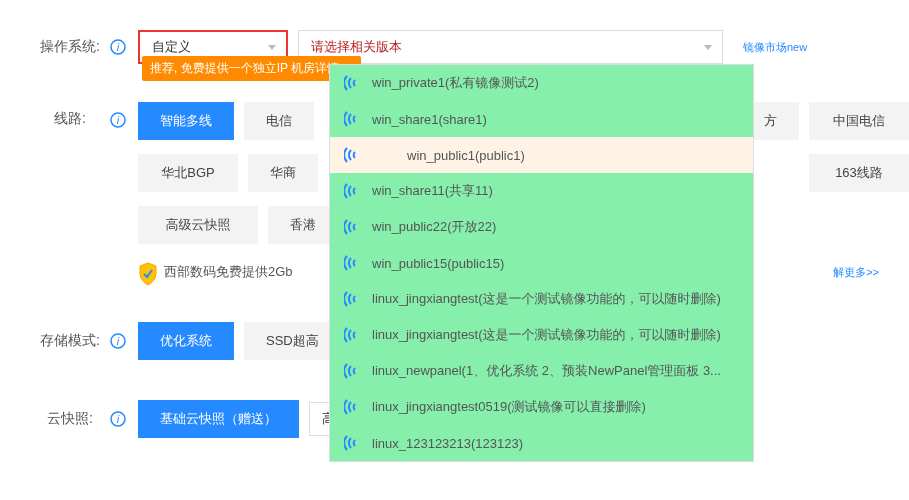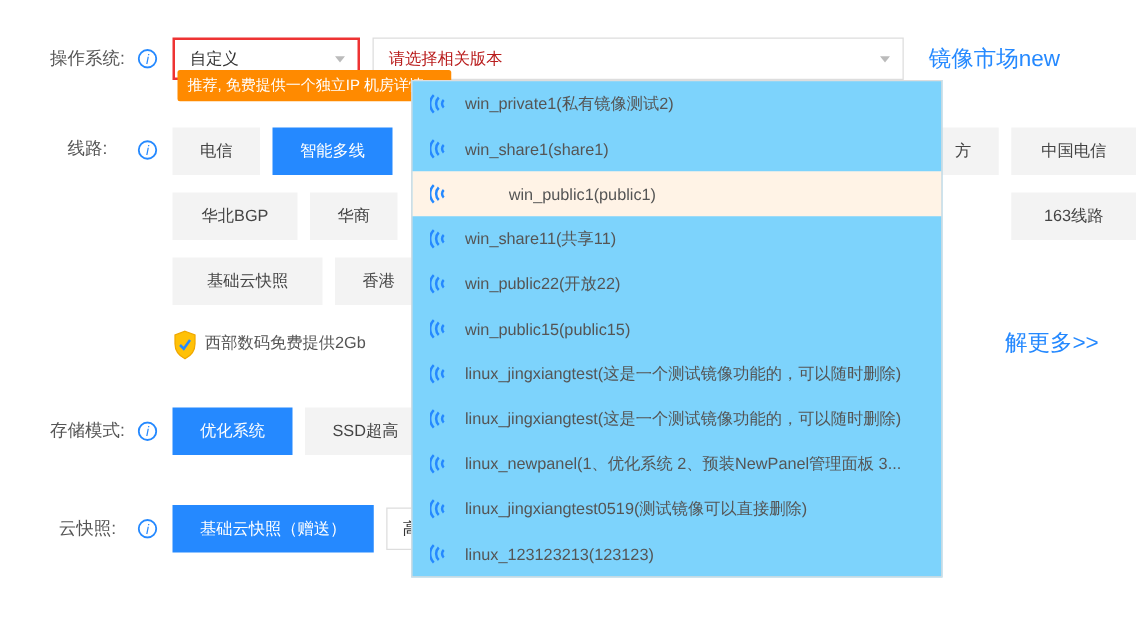--- a/index.html
+++ b/index.html
@@ -5,30 +5,30 @@
 * { margin: 0; padding: 0; box-sizing: border-box; font-family: "Microsoft YaHei", sans-serif; }
 body { background: #fff; font-size: 13px; color: #333; width: 909px; }
 .row { display: flex; align-items: center; padding: 10px 0 10px 30px; position: relative; }
 .label { width: 80px; color: #555; font-size: 14px; text-align: center; }
 .info-icon { width: 16px; height: 16px; margin-right: 12px; flex-shrink: 0; }
 .info-icon svg { width: 16px; height: 16px; }
 .select-box { position: relative; display: inline-flex; align-items: center; border: 1px solid #ddd; height: 34px; padding: 0 28px 0 12px; background: #fff; min-width: 150px; }
 .select-box.red-border { border: 2px solid #e33; }
 .chevron { position: absolute; right: 10px; width: 0; height: 0; border-left: 4px solid transparent; border-right: 4px solid transparent; border-top: 5px solid #bbb; }
 .ml10 { margin-left: 10px; }
-.link-blue { color: #2589ff; text-decoration: none; font-size: 18px; }
+.link-blue { color: #2589ff; text-decoration: none; font-size: 11px; }
 .btn { display: inline-flex; align-items: center; justify-content: center; height: 38px; padding: 0 22px; background: #f3f3f3; color: #444; border: none; cursor: pointer; font-size: 13px; }
 .btn.primary { background: #2589ff; color: #fff; }
 .btn-gap { margin-right: 10px; }
 .orange-tip { position: absolute; top: -18px; left: 142px; background: #ff8a00; color: #fff; font-size: 12px; padding: 4px 8px; border-radius: 2px; white-space: nowrap; }
 .btn-row { display: flex; flex-wrap: wrap; gap: 10px; }
 .shield-row { display: flex; align-items: center; margin-top: 8px; }
 .shield-icon { width: 20px; height: 20px; margin-right: 6px; }
 .shield-icon svg { width: 20px; height: 24px; }
-.dropdown-panel { position: absolute; right: 20px; top: 64px; width: 425px; background: #7dd3fc; border: 1px solid #ddd; z-index: 50; }
+.dropdown-panel { position: absolute; right: 20px; top: 64px; width: 425px; background: #86efac; border: 1px solid #ddd; z-index: 50; }
 .red-highlight-box { position: absolute; border: 2px solid #e33; pointer-events: none; }
 .dd-item { display: flex; align-items: center; height: 36px; padding: 0 14px; cursor: pointer; color: #555; }
 .dd-item:hover, .dd-item.hovered { background: #fff3e6; gap: 35px; }
 .arc-icon { width: 18px; height: 18px; margin-right: 10px; flex-shrink: 0; }
 .arc-icon svg { width: 18px; height: 18px; }
 .annotation { position: absolute; color: #e33; font-size: 13px; pointer-events: none; }
 .os-version-select { flex: 1; max-width: 425px; }
 </style>
 </head>
 <body>
@@ -56,34 +56,34 @@
   <div class="orange-tip">推荐, 免费提供一个独立IP  机房详情&gt;&gt;</div>
   <div class="label" style="padding-top:8px;">线路:</div>
   <span class="info-icon" style="margin-top:10px;">
     <svg viewBox="0 0 16 16">
         <circle cx="8" cy="8" r="7" fill="none" stroke="#2589ff" stroke-width="1.5"></circle>
         <text x="8" y="12" text-anchor="middle" font-size="11" fill="#2589ff" font-style="italic" font-family="serif">i</text>
       </svg>
   </span>
   <div style="flex:1;">
     <div class="btn-row">
+      <button class="btn primary">智能多线</button>
       <button class="btn">电信</button>
-      <button class="btn primary">智能多线</button>
       <div style="flex:1;"></div>
       <button class="btn">方</button>
       <button class="btn" style="min-width:100px;">中国电信</button>
     </div>
     <div class="btn-row" style="margin-top:14px;">
       <button class="btn" style="min-width:100px;">华北BGP</button>
       <button class="btn">华商</button>
       <div style="flex:1;"></div>
       <button class="btn" style="min-width:100px;">163线路</button>
     </div>
     <div class="btn-row" style="margin-top:14px;">
-      <button class="btn" style="min-width:120px;">基础云快照</button>
+      <button class="btn" style="min-width:120px;">高级云快照</button>
       <button class="btn">香港</button>
     </div>
     <div class="shield-row" style="margin-top:18px;">
       <span class="shield-icon">
         <svg viewBox="0 0 20 24">
             <path d="M10 1 L18 4 V11 C18 17 14 21 10 23 C6 21 2 17 2 11 V4 Z" fill="#ffc107" stroke="#f0a800"></path>
             <path d="M6 12 L9 15 L14 8" fill="none" stroke="#2589ff" stroke-width="2"></path>
           </svg>
       </span>
       <span style="color:#555;">西部数码免费提供2Gb</span>

